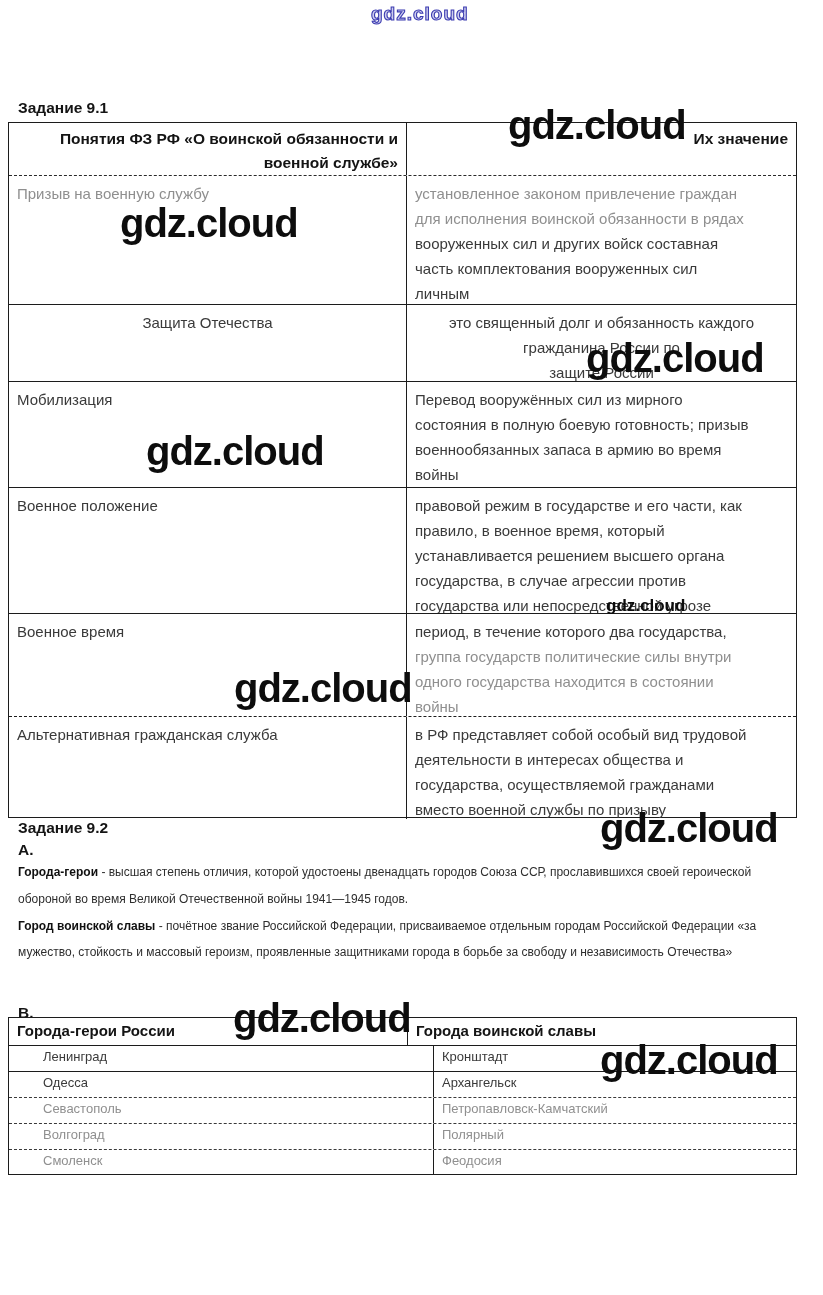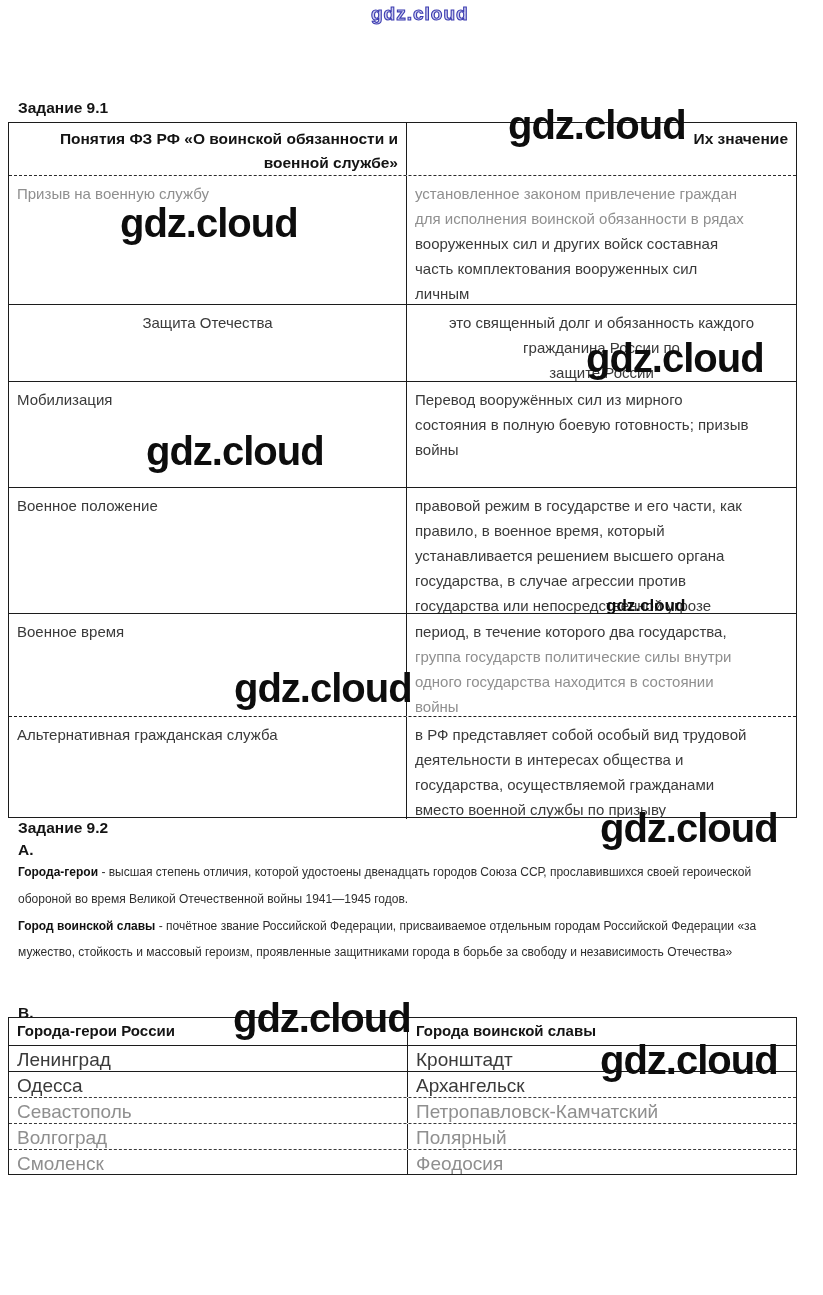--- a/index.html
+++ b/index.html
@@ -34,21 +34,21 @@
   .para{position:absolute;left:18px;top:859px;width:746px;font-size:12px;line-height:26.8px;color:#2e2e2e;}
   .para p{margin:0;}
   .para strong{color:#101010;}
   
   #table2{top:1017px;height:158px;}
   .t2-head{display:grid;grid-template-columns:398px 1fr;height:27px;box-sizing:border-box;}
   .t2-head .hcell{font-weight:700;color:#141414;font-size:15px;padding:4px 8px 0;box-sizing:border-box;}
   .t2-head .hcell.second{border-left:1.4px solid #1c1c1c;}
   .t2-row{display:grid;grid-template-columns:398px 1fr;height:26px;border-top:1.2px solid #1c1c1c;box-sizing:border-box;}
   .t2-row:nth-child(3),.t2-row:nth-child(4),.t2-row:nth-child(5){border-top-style:dashed;border-top-color:#3a3a3a;}
-  .t2-cell{padding:3px 8px 0;font-size:19px;box-sizing:border-box;white-space:nowrap;overflow:hidden;}
+  .t2-cell{padding:3px 8px 0;font-size:13px;box-sizing:border-box;white-space:nowrap;overflow:hidden;margin-left:26px;}
   .t2-cell.second{border-left:1.4px solid #1c1c1c;}
   
   .wm{position:absolute;font-weight:700;color:#0d0d0d;line-height:1;white-space:nowrap;z-index:6;}
   .wm.big{font-size:40px;letter-spacing:-1px;}
   .wm.small{font-size:17px;letter-spacing:0;}
   .wm-top{
     position:absolute;left:371px;top:3px;z-index:6;
     font-size:19px;font-weight:700;letter-spacing:1px;
     color:#cdcdee;-webkit-text-stroke:1.1px #3b3bb0;white-space:nowrap;
   }
@@ -90,20 +90,21 @@
             <div class="cell-line">защите России</div>
           </div>
         </div>
         <div class="t1-row">
           <div class="t1-cell term">
             <div class="cell-line">Мобилизация</div>
           </div>
           <div class="t1-cell def">
             <div class="cell-line">Перевод вооружённых сил из мирного</div>
             <div class="cell-line">состояния в полную боевую готовность; призыв</div>
+            <div class="cell-line">военнообязанных запаса в армию во время</div>
             <div class="cell-line">войны</div>
           </div>
         </div>
         <div class="t1-row">
           <div class="t1-cell term">
             <div class="cell-line">Военное положение</div>
           </div>
           <div class="t1-cell def">
             <div class="cell-line">правовой режим в государстве и его части, как</div>
             <div class="cell-line">правило, в военное время, который</div>

